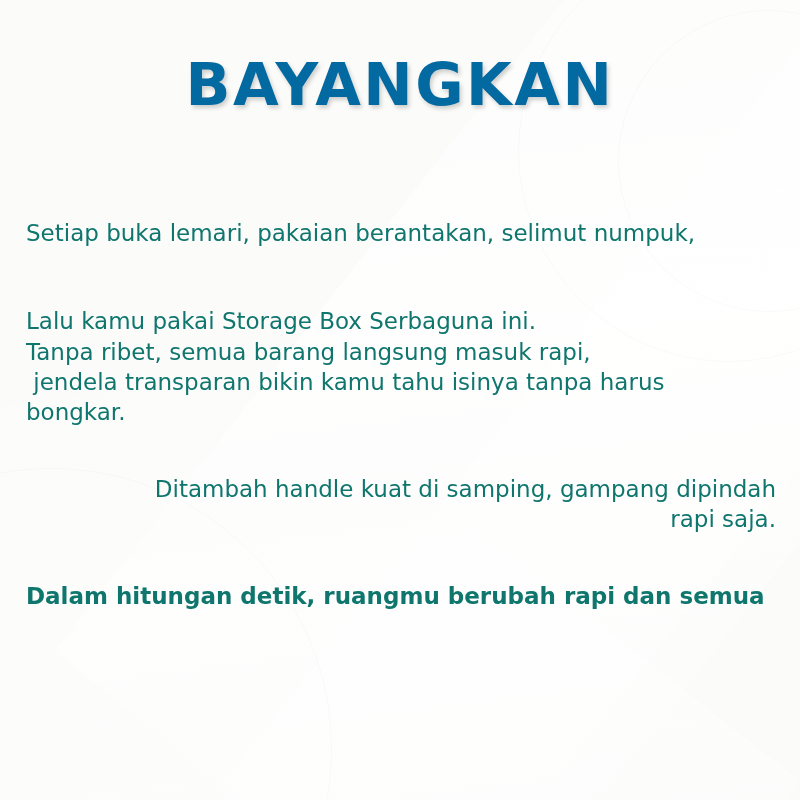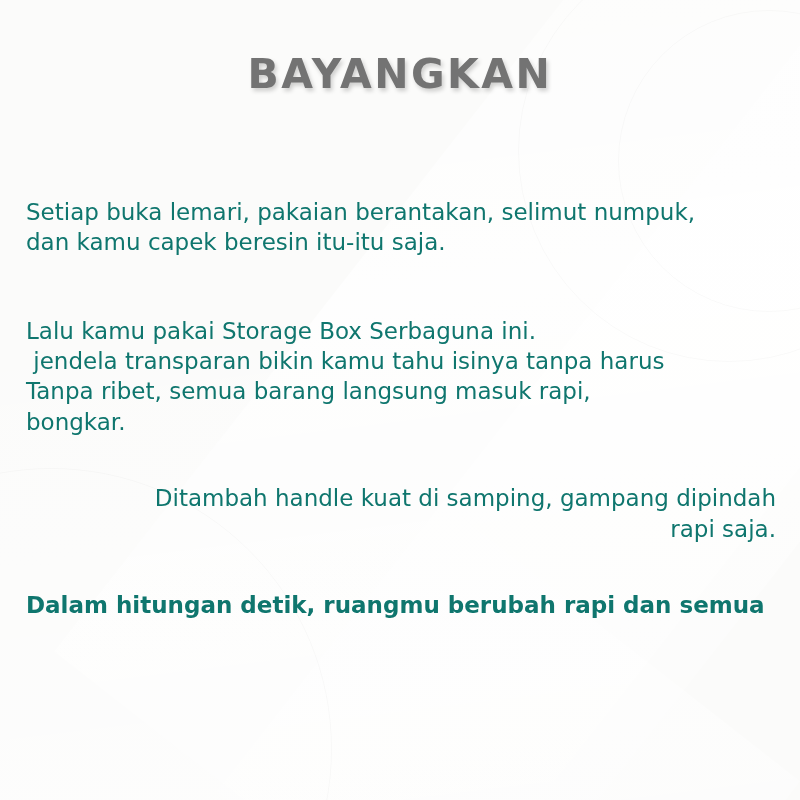--- a/index.html
+++ b/index.html
@@ -80,23 +80,23 @@
     z-index: 2;
     padding: 0 24px;
     box-sizing: border-box;
     height: 100%;
   }
 
   .title {
     text-align: center;
     font-family: "DejaVu Sans", sans-serif;
     font-weight: 700;
-    font-size: 41px;
+    font-size: 59px;
     letter-spacing: 2.5px;
-    color: #737373;
+    color: #0369a1;
     margin: 0;
     padding-top: 50px;
     text-shadow: 2px 3px 4px rgba(0,0,0,0.18);
   }
 
   .body-block {
     font-family: "DejaVu Sans", sans-serif;
     font-size: 23px;
     line-height: 1.32;
     color: #0f766e;
@@ -127,27 +127,26 @@
   <div class="arc arc-3"></div>
 
   <div class="content">
 
     <h1 class="title">BAYANGKAN</h1>
 
     <div class="body-block">
 
       <p class="para first-para">
         <span class="para-line">Setiap buka lemari, pakaian berantakan, selimut numpuk,</span>
-        <span class="para-line">dan kamu capek beresin itu-itu saja.</span>
       </p>
 
       <p class="para second-para">
         <span class="para-line">Lalu kamu pakai Storage Box Serbaguna ini.</span>
+        <span class="para-line">Tanpa ribet, semua barang langsung masuk rapi,</span>
         <span class="para-line"> jendela transparan bikin kamu tahu isinya tanpa harus</span>
-        <span class="para-line">Tanpa ribet, semua barang langsung masuk rapi,</span>
         <span class="para-line">bongkar.</span>
       </p>
 
       <p class="para third-para">
         <span class="para-line">Ditambah handle kuat di samping, gampang dipindah</span>
         <span class="para-line">rapi saja.</span>
       </p>
 
       <p class="para fourth-para">
         <span class="para-line">Dalam hitungan detik, ruangmu berubah rapi dan semua</span>

